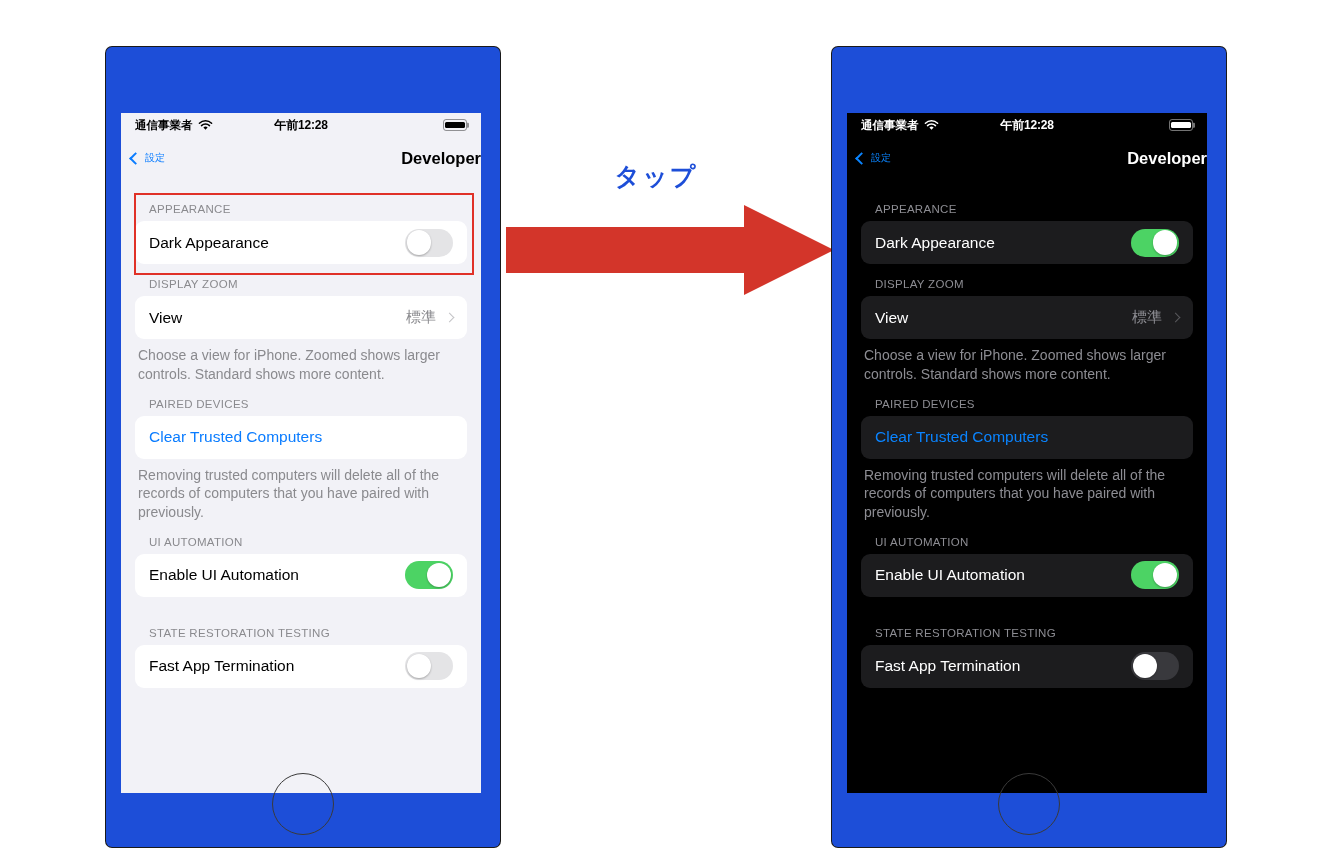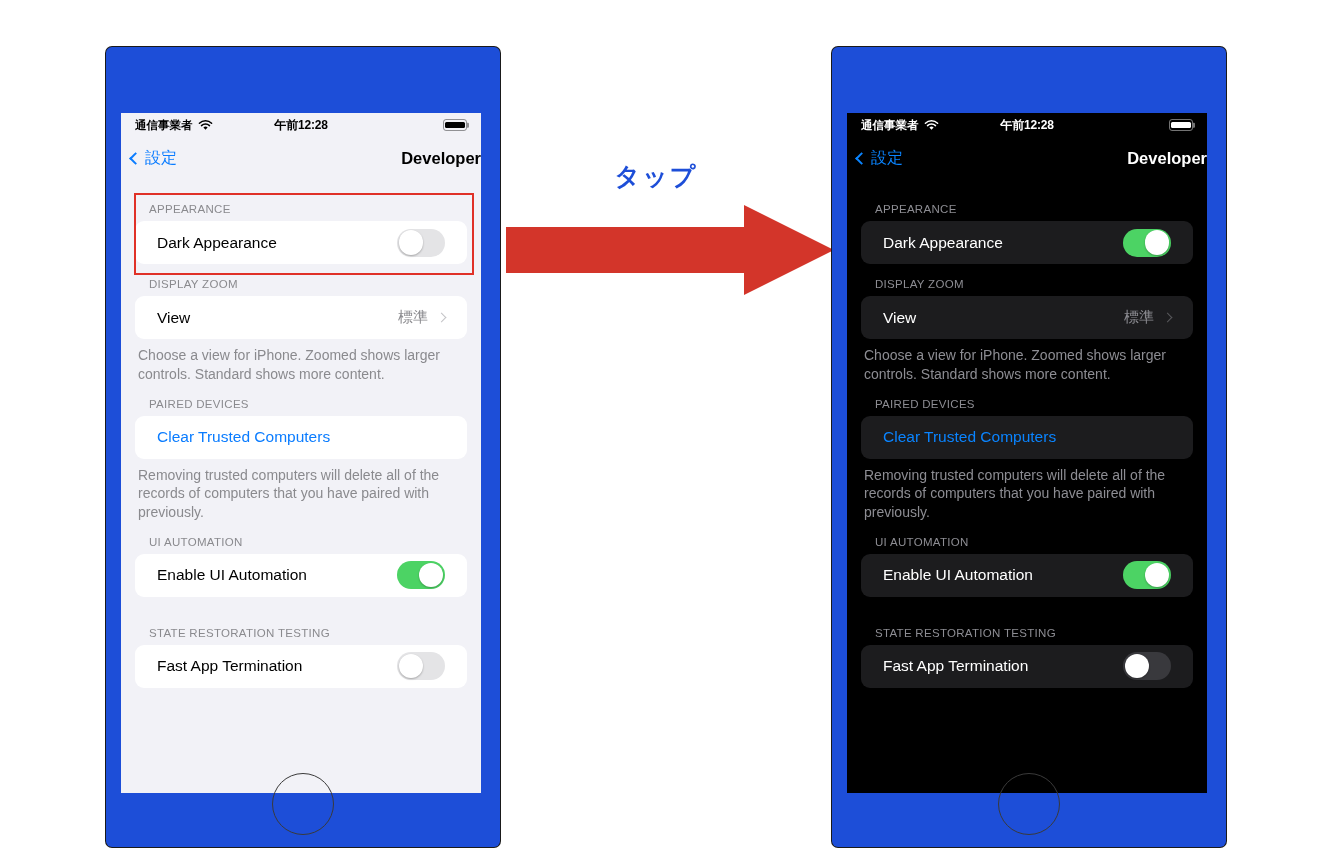--- a/index.html
+++ b/index.html
@@ -111,21 +111,21 @@
     display: flex;
     align-items: center;
     position: relative;
     padding: 0 10px;
   }
   .nav-back {
     display: flex;
     align-items: center;
     gap: 3px;
     color: #0a7cff;
-    font-size: 16px;
+    font-size: 10px;
     cursor: pointer;
   }
   .chevron-left {
     width: 9px; height: 9px;
     border-left: 2.4px solid #0a7cff;
     border-bottom: 2.4px solid #0a7cff;
     transform: rotate(45deg);
     margin-right: 2px;
   }
   .nav-title {
@@ -155,21 +155,21 @@
     border-radius: 9px;
     overflow: hidden;
   }
   .light .group { background: #ffffff; }
   .dark  .group { background: #1c1c1e; }
 
   .row {
     height: 43px;
     display: flex;
     align-items: center;
-    padding: 0 22px;
+    padding: 0 14px;
     cursor: pointer;
   }
   .row-label { font-size: 15.5px; }
   .light .row-label { color: #000; }
   .dark  .row-label { color: #fff; }
   .row-label.link { color: #0a7cff; }
   .dark .row-label.link { color: #0a84ff; }
 
   .row-right {
     margin-left: auto;

